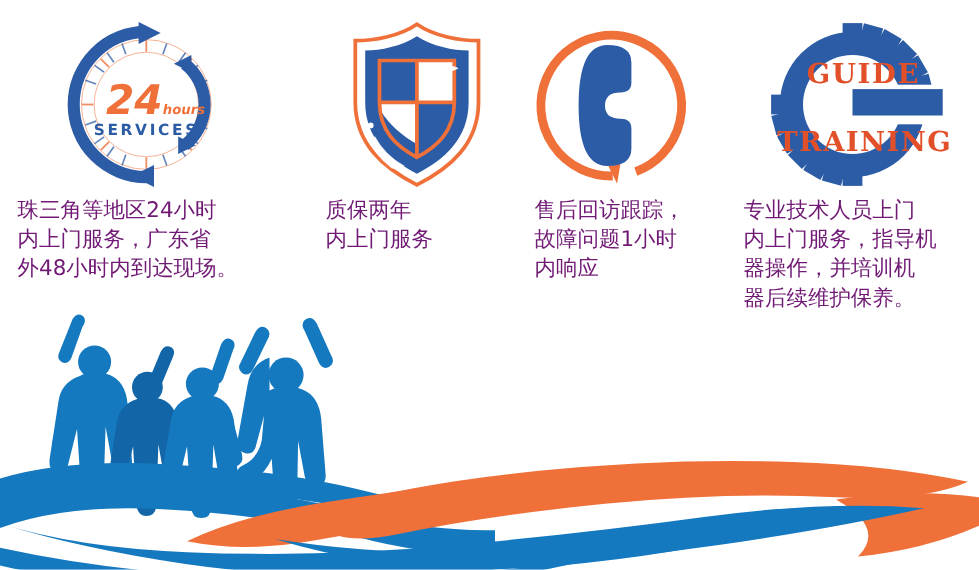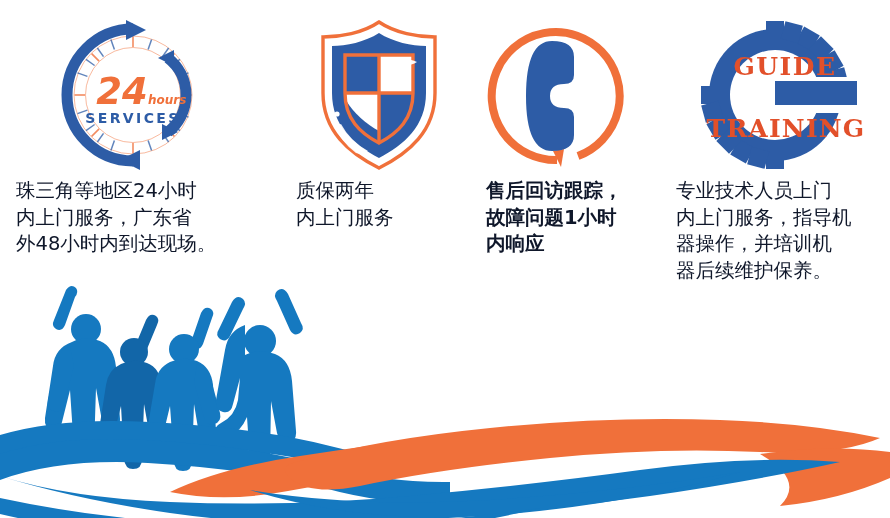--- a/index.html
+++ b/index.html
@@ -44,29 +44,29 @@
     height: 166px;
     display: flex;
     align-items: center;
   }
   .icon-wrap.c1 { justify-content: flex-start; padding-left: 48px; }
   .icon-wrap.c2 { justify-content: flex-start; padding-left: 40px; }
   .icon-wrap.c3 { justify-content: flex-start; padding-left: 6px; }
   .icon-wrap.c4 { justify-content: center; padding-left: 2px; }
 
   .caption {
-    color: #0f172a;
+    color: #701a75;
     font-size: 19.5px;
     line-height: 26.5px;
     letter-spacing: 0px;
     white-space: pre-line;
   }
   .caption.c1 { padding-left: 8px; }
   .caption.c2 { padding-left: 20px; }
-  .caption.c3 { padding-left: 10px; font-weight: bold; }
+  .caption.c3 { padding-left: 10px; }
   .caption.c4 { padding-left: 4px; }
 
   
   .artwork {
     position: absolute;
     left: 0;
     top: 276px;
     width: 890px;
     height: 242px;
   }

